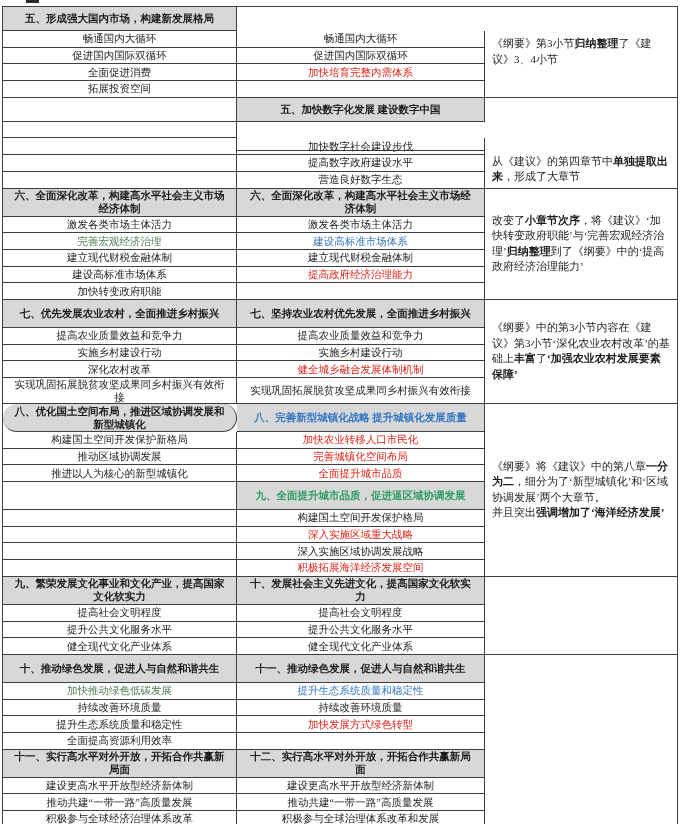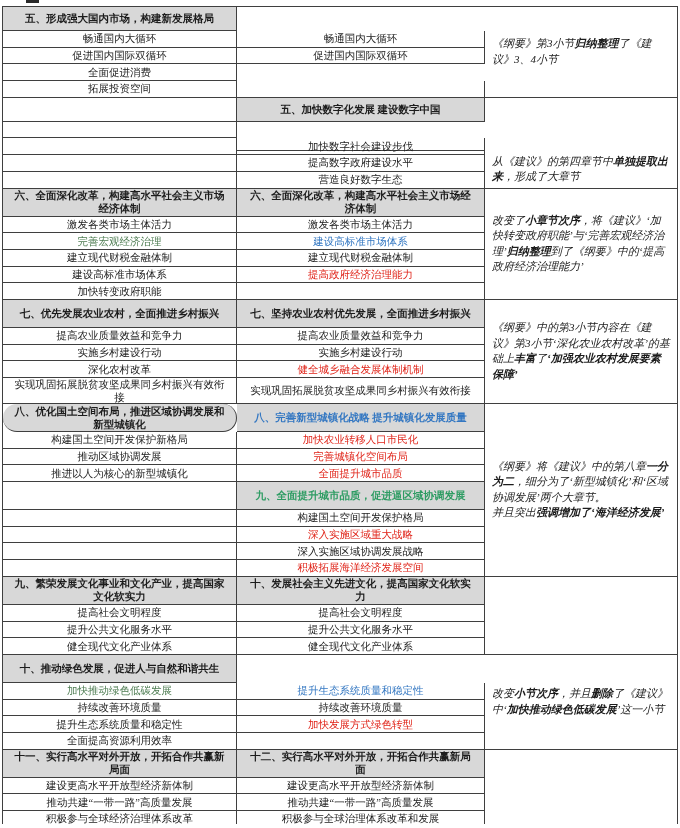--- a/index.html
+++ b/index.html
@@ -40,21 +40,20 @@
   .c-r{color:var(--red);}
   .c-b{color:var(--blue);}
   .c-g{color:var(--green);}
   .c-gl{color:var(--olive);}
   .note{
     border-bottom:1px solid var(--border);
     display:flex;align-items:center;
     padding:3px 7px;
     overflow:hidden;
     box-sizing:border-box;
-    font-style:italic;
   }
   .note-text{
     font-size:11px;
     line-height:15.5px;
     white-space:pre-line;
     color:var(--text);
     text-align:left;
   }
   .b{font-weight:bold;}
 </style>
@@ -75,20 +74,23 @@
       </div>
       <div class="cell" style="grid-area: 3 / 1;">
         <span>促进国内国际双循环</span>
       </div>
       <div class="cell" style="grid-area: 3 / 2;">
         <span>促进国内国际双循环</span>
       </div>
       <div class="cell" style="grid-area: 4 / 1;">
         <span>全面促进消费</span>
       </div>
+      <div class="cell c-r" style="grid-area: 4 / 2;">
+        <span>加快培育完整内需体系</span>
+      </div>
       <div class="cell" style="grid-area: 5 / 1;">
         <span>拓展投资空间</span>
       </div>
       <div class="cell" style="grid-area: 5 / 2;"></div>
       <div class="cell hdr" style="grid-area: 6 / 1;"></div>
       <div class="cell hdr graybg" style="grid-area: 6 / 2;">
         <span>五、加快数字化发展 建设数字中国</span>
       </div>
       <div class="cell" style="grid-area: 7 / 1;"></div>
       <div class="cell" style="grid-area: 7 / 2; margin-top: 28px;">
@@ -234,20 +236,23 @@
       </div>
       <div class="cell" style="grid-area: 34 / 1;">
         <span>健全现代文化产业体系</span>
       </div>
       <div class="cell" style="grid-area: 34 / 2;">
         <span>健全现代文化产业体系</span>
       </div>
       <div class="cell hdr graybg" style="grid-area: 35 / 1;">
         <span>十、推动绿色发展，促进人与自然和谐共生</span>
       </div>
+      <div class="cell hdr graybg" style="grid-area: 35 / 2;">
+        <span>十一、推动绿色发展，促进人与自然和谐共生</span>
+      </div>
       <div class="cell c-gl" style="grid-area: 36 / 1;">
         <span>加快推动绿色低碳发展</span>
       </div>
       <div class="cell c-b" style="grid-area: 36 / 2;">
         <span>提升生态系统质量和稳定性</span>
       </div>
       <div class="cell" style="grid-area: 37 / 1;">
         <span>持续改善环境质量</span>
       </div>
       <div class="cell" style="grid-area: 37 / 2;">
@@ -298,21 +303,18 @@
       </div>
       <div class="note" style="grid-area: 17 / 3 / span 5;">
         <div class="note-text"><span>《纲要》中的第3小节内容在《建议》第3小节‘深化农业农村改革’的基础上</span><span class="b">丰富</span><span>了</span><span class="b">‘加强农业农村发展要素保障’</span></div>
       </div>
       <div class="note" style="grid-area: 22 / 3 / span 9;">
         <div class="note-text"><span>《纲要》将《建议》中的第八章</span><span class="b">一分为二</span><span>，细分为了‘新型城镇化’和‘区域协调发展’两个大章节。
 并且突出</span><span class="b">强调增加了‘海洋经济发展’</span></div>
       </div>
       <div class="note" style="grid-area: 31 / 3 / span 4;">
         <div class="note-text"></div>
-      </div>
-      <div class="note" style="grid-area: 35 / 3 / span 5;">
-        <div class="note-text"><span>改变</span><span class="b">小节次序</span><span>，并且</span><span class="b">删除</span><span>了《建议》中‘</span><span class="b">加快推动绿色低碳发展</span><span>’这一小节</span></div>
       </div>
       <div class="note" style="grid-area: 40 / 3 / span 4;">
         <div class="note-text"></div>
       </div>
     </div>
 </div>
 
 </body></html>

